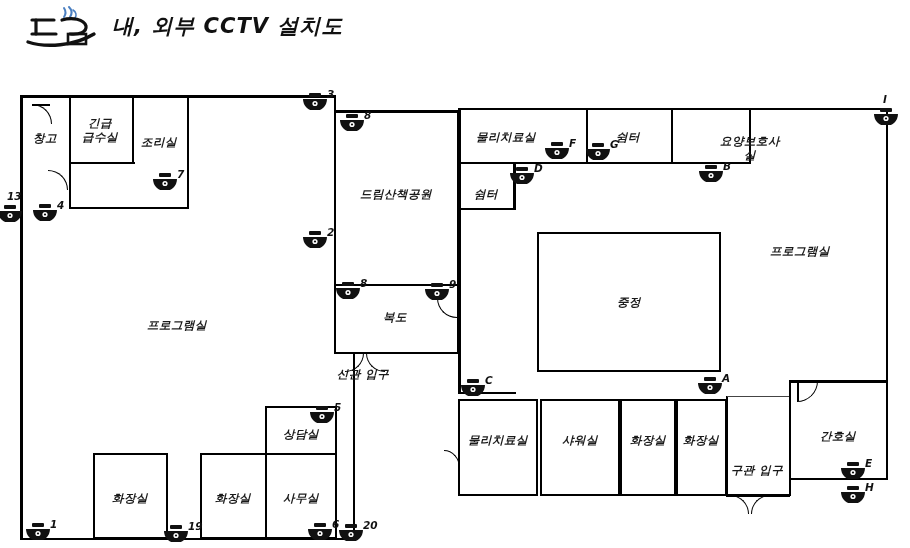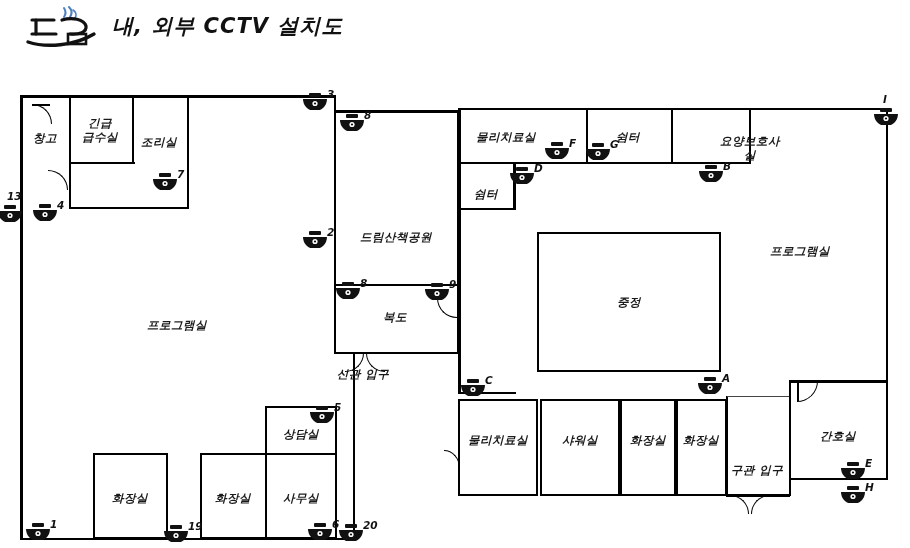--- a/index.html
+++ b/index.html
@@ -139,21 +139,21 @@
     <div class="jamb h" style="left:345px; top:352px; width:42px;"></div>
     <div class="door br" style="left:345px; top:353px; width:19px; height:19px;"></div>
     <div class="door bl" style="left:366px; top:353px; width:19px; height:19px;"></div>
 
     <div class="wall h" style="left:333.5px; top:110px; width:126px;"></div>
     <div class="wall v" style="left:457px;  top:110px; height:182px;"></div>
     <div class="wall h" style="left:333.5px; top:283.5px; width:126px;"></div>
     <div class="wall v" style="left:457px; top:283.5px; height:70px;"></div>
     <div class="wall h" style="left:352.5px; top:351.5px; width:107px;"></div>
 
-    <div class="label" style="left:396px; top:194px;margin-top:43px;">드림산책공원</div>
+    <div class="label" style="left:396px; top:194px;">드림산책공원</div>
     <div class="label" style="left:395px; top:317px;">복도</div>
 
     <div class="door bl" style="left:437px; top:298px; width:20px; height:20px;"></div>
 
     <div class="wall h" style="left:458px; top:107.5px; width:430px;"></div>
     <div class="wall v" style="left:885.5px; top:107.5px; height:372px;"></div>
     <div class="wall v" style="left:458px; top:107.5px; height:285px;"></div>
     <div class="wall h" style="left:458px; top:391.5px; width:58px;"></div>
 
     <div class="wall h" style="left:458px; top:161.5px; width:292px;"></div>

